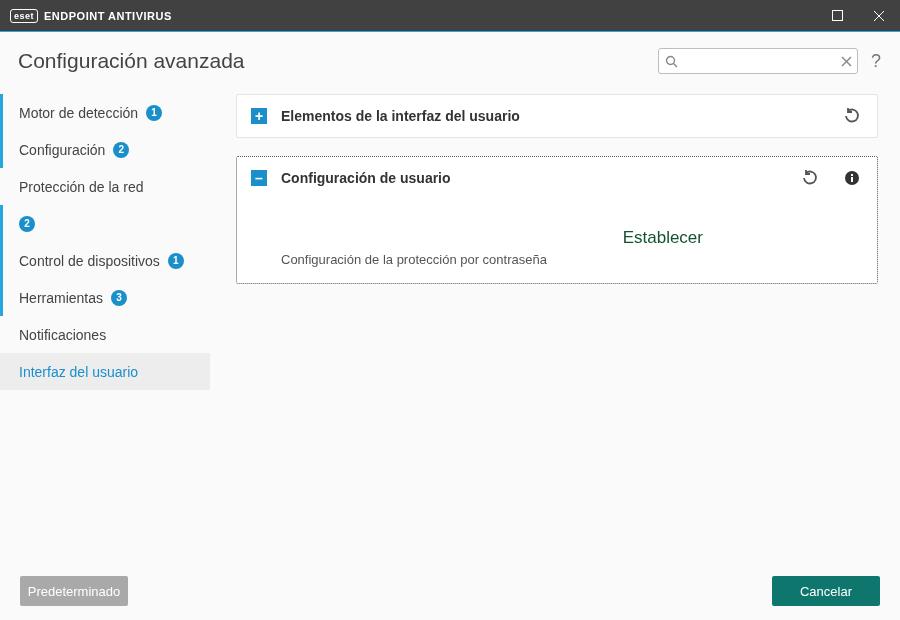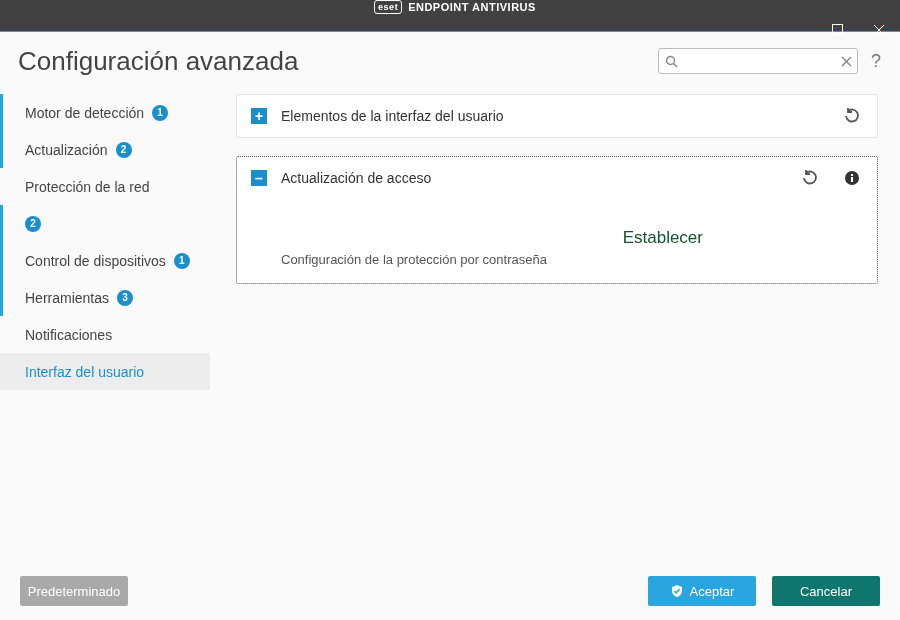--- a/index.html
+++ b/index.html
@@ -1,50 +1,50 @@
 <!DOCTYPE html>
 <html><head>
 <meta charset="utf-8">
 <style>
   * { box-sizing: border-box; margin: 0; padding: 0; font-family: "Segoe UI", Arial, sans-serif; }
   body { width: 900px; height: 620px; background: #fff; overflow: hidden; }
 
   
-  .titlebar { height: 31px; background: #414141; color: #fff; display: flex; align-items: center; padding: 0 0 0 10px; flex-direction: column; }
+  .titlebar { height: 31px; background: #414141; color: #fff; display: flex; align-items: center; padding: 0 0 0 10px; }
   .titlebar .logo { font-size: 11px; font-weight: 700; letter-spacing: 0.5px; display: flex; align-items: center; gap: 6px; }
   .titlebar .logo-badge { border:1px solid #fff; border-radius:3px; padding:0 3px; font-size:9px; line-height:12px; }
   .titlebar .win-controls { margin-left: auto; display: flex; }
   .titlebar .win-btn { width: 42px; height: 31px; display:flex; align-items:center; justify-content:center; cursor:pointer; }
   .titlebar .win-btn svg { stroke:#fff; stroke-width:1; fill:none; }
 
   .divider { height:1px; background:#26a6de; }
 
   
   .header { height: 58px; display: flex; align-items: center; padding: 0 16px 0 18px; background:#fafafa; }
-  .header h1 { font-size: 26px; font-weight: 400; color:#444; }
+  .header h1 { font-size: 21px; font-weight: 400; color:#444; }
   .header .search-wrap { margin-left:auto; display:flex; align-items:center; gap:10px; }
   .search-box { width: 200px; height: 26px; border:1px solid #bdbdbd; border-radius:3px; background:#fff; display:flex; align-items:center; padding:0 6px; }
   .search-box svg { flex:0 0 auto; }
   .search-box input { border:none; outline:none; flex:1; font-size:12px; padding:0 4px; }
   .help-btn { color:#757575; font-size:18px; cursor:pointer; width:16px; text-align:center; }
 
   
   .body { display:flex; height: calc(620px - 31px - 1px - 58px - 58px); background:#fafafa; }
   .sidebar { width: 210px; padding: 4px 0 0 0; }
-  .sidebar-item { height:37px; display:flex; align-items:center; padding-left:22px; font-size:14px; color:#444; border-left:3px solid transparent; cursor:pointer; gap:8px; white-space:nowrap; }
+  .sidebar-item { height:37px; display:flex; align-items:center; padding-left:16px; font-size:14px; color:#444; border-left:3px solid transparent; cursor:pointer; gap:8px; white-space:nowrap; }
   .sidebar-item.l1 { border-left-color:#26a6de; }
   .sidebar-item.active { background:#ededed; color:#1a8fca; }
   .badge { min-width:16px; height:16px; border-radius:8px; background:#1a8fca; color:#fff; font-size:10px; font-weight:700; display:inline-flex; align-items:center; justify-content:center; padding:0 4px; }
 
   .content { flex:1; padding: 4px 22px 0 26px; }
   .panel { border:1px solid #e5e5e5; border-radius:2px; margin-bottom:18px; background:#fff; }
   .panel.active { border:1px dotted #555; }
   .panel-header { height:42px; display:flex; align-items:center; padding:0 14px; gap:14px; cursor:pointer; }
   .toggle-box { width:16px; height:16px; background:#1a8fca; color:#fff; display:flex; align-items:center; justify-content:center; font-size:14px; font-weight:700; line-height:1; }
-  .panel-title { font-size:14px; color:#333; font-weight:400; }
+  .panel-title { font-size:14px; color:#333; font-weight:700; }
   .panel-header .spacer { flex:1; }
   .panel-header .icon-btn { width:22px; height:22px; display:flex; align-items:center; justify-content:center; cursor:pointer; color:#555; margin-left:6px; }
   .panel-body { padding: 10px 14px 16px 44px; display:flex; align-items:center; }
   .panel-body .label { font-size:13px; color:#555;margin-top:43px; }
   .panel-body .link { margin-left:auto; margin-right:160px; color:#14532d; font-size:17px; cursor:pointer;text-align:center; }
 
   
   .footer { height:58px; background:#fafafa; display:flex; align-items:center; padding:0 20px; }
   .btn { height:30px; min-width:108px; border-radius:2px; font-size:13px; display:inline-flex; align-items:center; justify-content:center; gap:6px; cursor:pointer; border:none; }
   .btn-default { background:#a9a9a9; color:#fff; }
@@ -94,21 +94,21 @@
   </div>
 </div>
 
 <div class="body">
   <div class="sidebar" id="sidebar">
       <div class="sidebar-item l1">
         <span>Motor de detección</span>
         <span class="badge">1</span>
       </div>
       <div class="sidebar-item l1">
-        <span>Actualización</span>
+        <span>Configuración</span>
         <span class="badge">2</span>
       </div>
       <div class="sidebar-item">
         <span>Protección de la red</span>
       </div>
       <div class="sidebar-item l1">
         <span class="badge">2</span>
       </div>
       <div class="sidebar-item l1">
         <span>Control de dispositivos</span>
@@ -138,21 +138,21 @@
               <path d="M4 3 A6 6 0 1 1 2 8" fill="none" stroke="#555" stroke-width="1.8"></path>
               <path d="M4 0 L4 4 L8 4" fill="none" stroke="#555" stroke-width="1.8"></path>
             </svg>
         </div>
       </div>
     </div>
 
     <div class="panel active">
       <div class="panel-header">
         <div class="toggle-box" style="font-weight:900;">–</div>
-        <div class="panel-title">Actualización de acceso</div>
+        <div class="panel-title">Configuración de usuario</div>
         <div class="spacer"></div>
         <div class="icon-btn">
           <svg width="16" height="16" viewBox="0 0 16 16">
               <path d="M4 3 A6 6 0 1 1 2 8" fill="none" stroke="#555" stroke-width="1.8"></path>
               <path d="M4 0 L4 4 L8 4" fill="none" stroke="#555" stroke-width="1.8"></path>
             </svg>
         </div>
         <div class="icon-btn">
           <svg width="16" height="16" viewBox="0 0 16 16">
               <circle cx="8" cy="8" r="7" fill="#333"></circle>
@@ -166,22 +166,15 @@
         <span class="link">Establecer</span>
       </div>
     </div>
 
   </div>
 </div>
 
 <div class="footer">
   <button class="btn btn-default">Predeterminado</button>
   <div class="right">
-    <button class="btn btn-primary">
-      <svg width="14" height="14" viewBox="0 0 14 14">
-          <path d="M7 1 L12 3 V7 C12 10 9.5 12.5 7 13 C4.5 12.5 2 10 2 7 V3 Z" fill="#fff" opacity="0.95"></path>
-          <path d="M4.5 7 L6.3 8.8 L9.5 5.2" fill="none" stroke="#29a6de" stroke-width="1.6"></path>
-        </svg>
-      <span>Aceptar</span>
-    </button>
     <button class="btn btn-cancel">Cancelar</button>
   </div>
 </div>
 
 </body></html>

